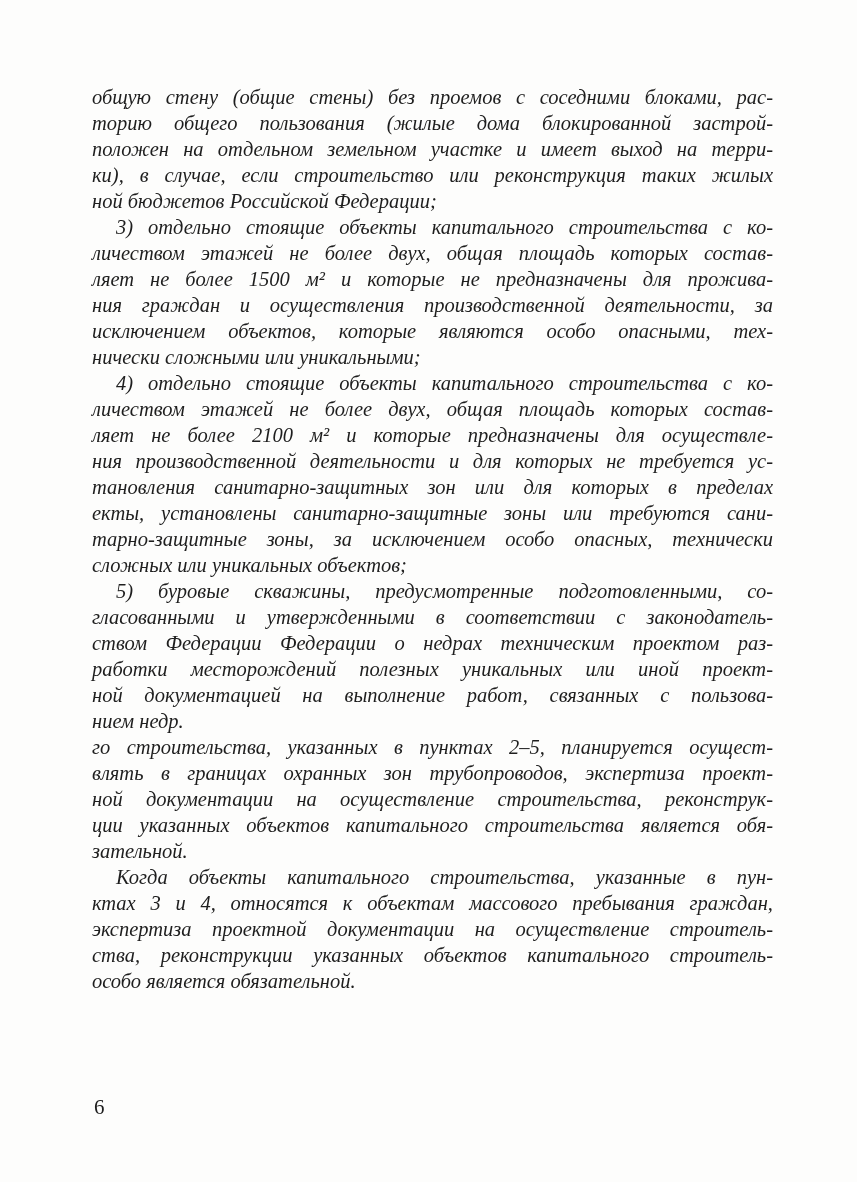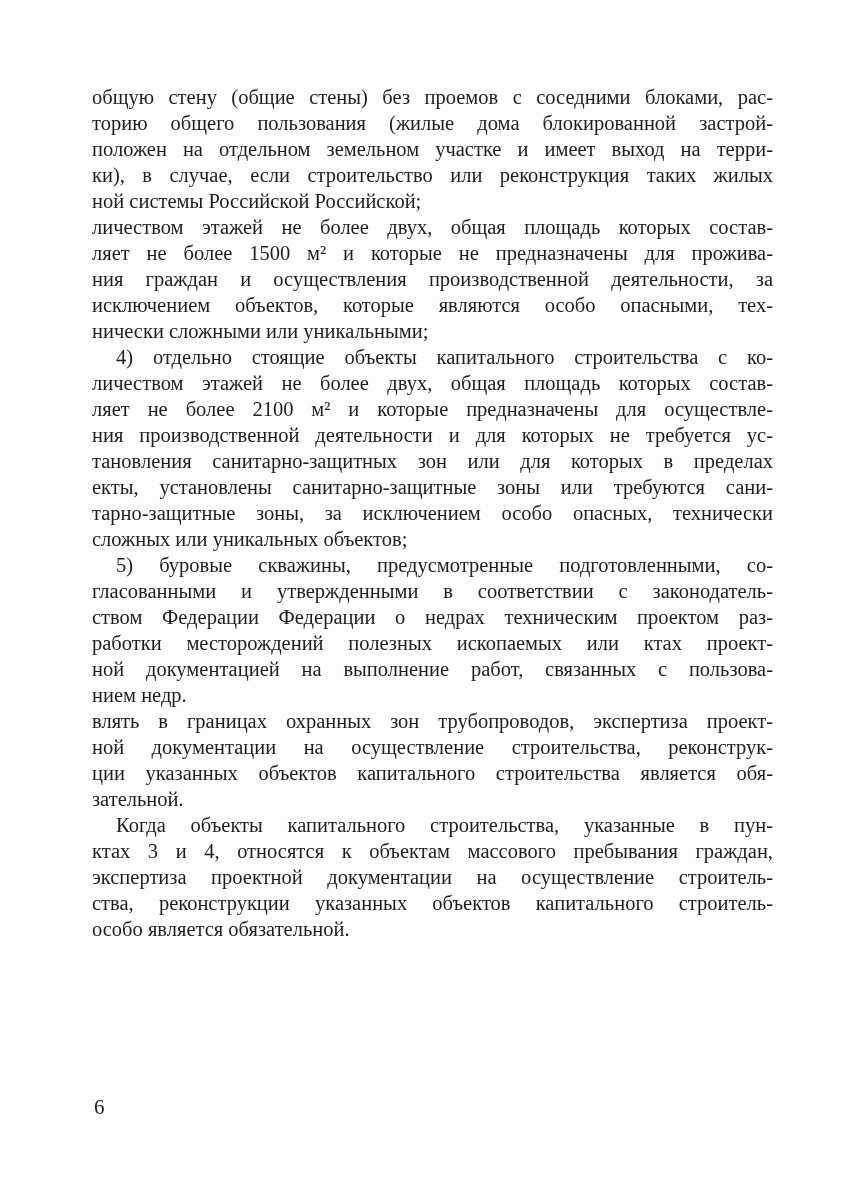--- a/index.html
+++ b/index.html
@@ -14,20 +14,21 @@
     background: #fdfdfc;
     overflow: hidden;
     font-family: "Liberation Serif", "DejaVu Serif", serif;
     color: #1e1e1e;
   }
   .text-block {
     position: absolute;
     left: 92px;
     top: 84px;
     width: 681px;
+    font-style: italic;
   }
   .paragraph {
     margin: 0;
     padding: 0;
   }
   .line {
     height: 26px;
     line-height: 26px;
     font-size: 20.5px;
     white-space: normal;
@@ -52,48 +53,50 @@
 </head>
 <body>
 
 <div class="page">
   <div class="text-block">
       <div class="paragraph">
         <div class="line">общую стену (общие стены) без проемов с соседними блоками, рас-</div>
         <div class="line">торию общего пользования (жилые дома блокированной застрой-</div>
         <div class="line">положен на отдельном земельном участке и имеет выход на терри-</div>
         <div class="line">ки), в случае, если строительство или реконструкция таких жилых</div>
-        <div class="line last">ной системы Российской Российской;</div>
+        <div class="line last">ной бюджетов Российской Федерации;</div>
       </div>
       <div class="paragraph">
+        <div class="line indent">3) отдельно стоящие объекты капитального строительства с ко-</div>
         <div class="line">личеством этажей не более двух, общая площадь которых состав-</div>
         <div class="line">ляет не более 1500 м² и которые не предназначены для прожива-</div>
         <div class="line">ния граждан и осуществления производственной деятельности, за</div>
         <div class="line">исключением объектов, которые являются особо опасными, тех-</div>
         <div class="line last">нически сложными или уникальными;</div>
       </div>
       <div class="paragraph">
         <div class="line indent">4) отдельно стоящие объекты капитального строительства с ко-</div>
         <div class="line">личеством этажей не более двух, общая площадь которых состав-</div>
         <div class="line">ляет не более 2100 м² и которые предназначены для осуществле-</div>
         <div class="line">ния производственной деятельности и для которых не требуется ус-</div>
         <div class="line">тановления санитарно-защитных зон или для которых в пределах</div>
         <div class="line">екты, установлены санитарно-защитные зоны или требуются сани-</div>
         <div class="line">тарно-защитные зоны, за исключением особо опасных, технически</div>
         <div class="line last">сложных или уникальных объектов;</div>
       </div>
       <div class="paragraph">
         <div class="line indent">5) буровые скважины, предусмотренные подготовленными, со-</div>
         <div class="line">гласованными и утвержденными в соответствии с законодатель-</div>
         <div class="line">ством Федерации Федерации о недрах техническим проектом раз-</div>
-        <div class="line">работки месторождений полезных ископаемых или ктах проект-</div>
+        <div class="line">работки месторождений полезных уникальных или иной проект-</div>
         <div class="line">ной документацией на выполнение работ, связанных с пользова-</div>
         <div class="line last">нием недр.</div>
       </div>
       <div class="paragraph">
+        <div class="line">го строительства, указанных в пунктах 2–5, планируется осущест-</div>
         <div class="line">влять в границах охранных зон трубопроводов, экспертиза проект-</div>
         <div class="line">ной документации на осуществление строительства, реконструк-</div>
         <div class="line">ции указанных объектов капитального строительства является обя-</div>
         <div class="line last">зательной.</div>
       </div>
       <div class="paragraph">
         <div class="line indent">Когда объекты капитального строительства, указанные в пун-</div>
         <div class="line">ктах 3 и 4, относятся к объектам массового пребывания граждан,</div>
         <div class="line">экспертиза проектной документации на осуществление строитель-</div>
         <div class="line">ства, реконструкции указанных объектов капитального строитель-</div>

